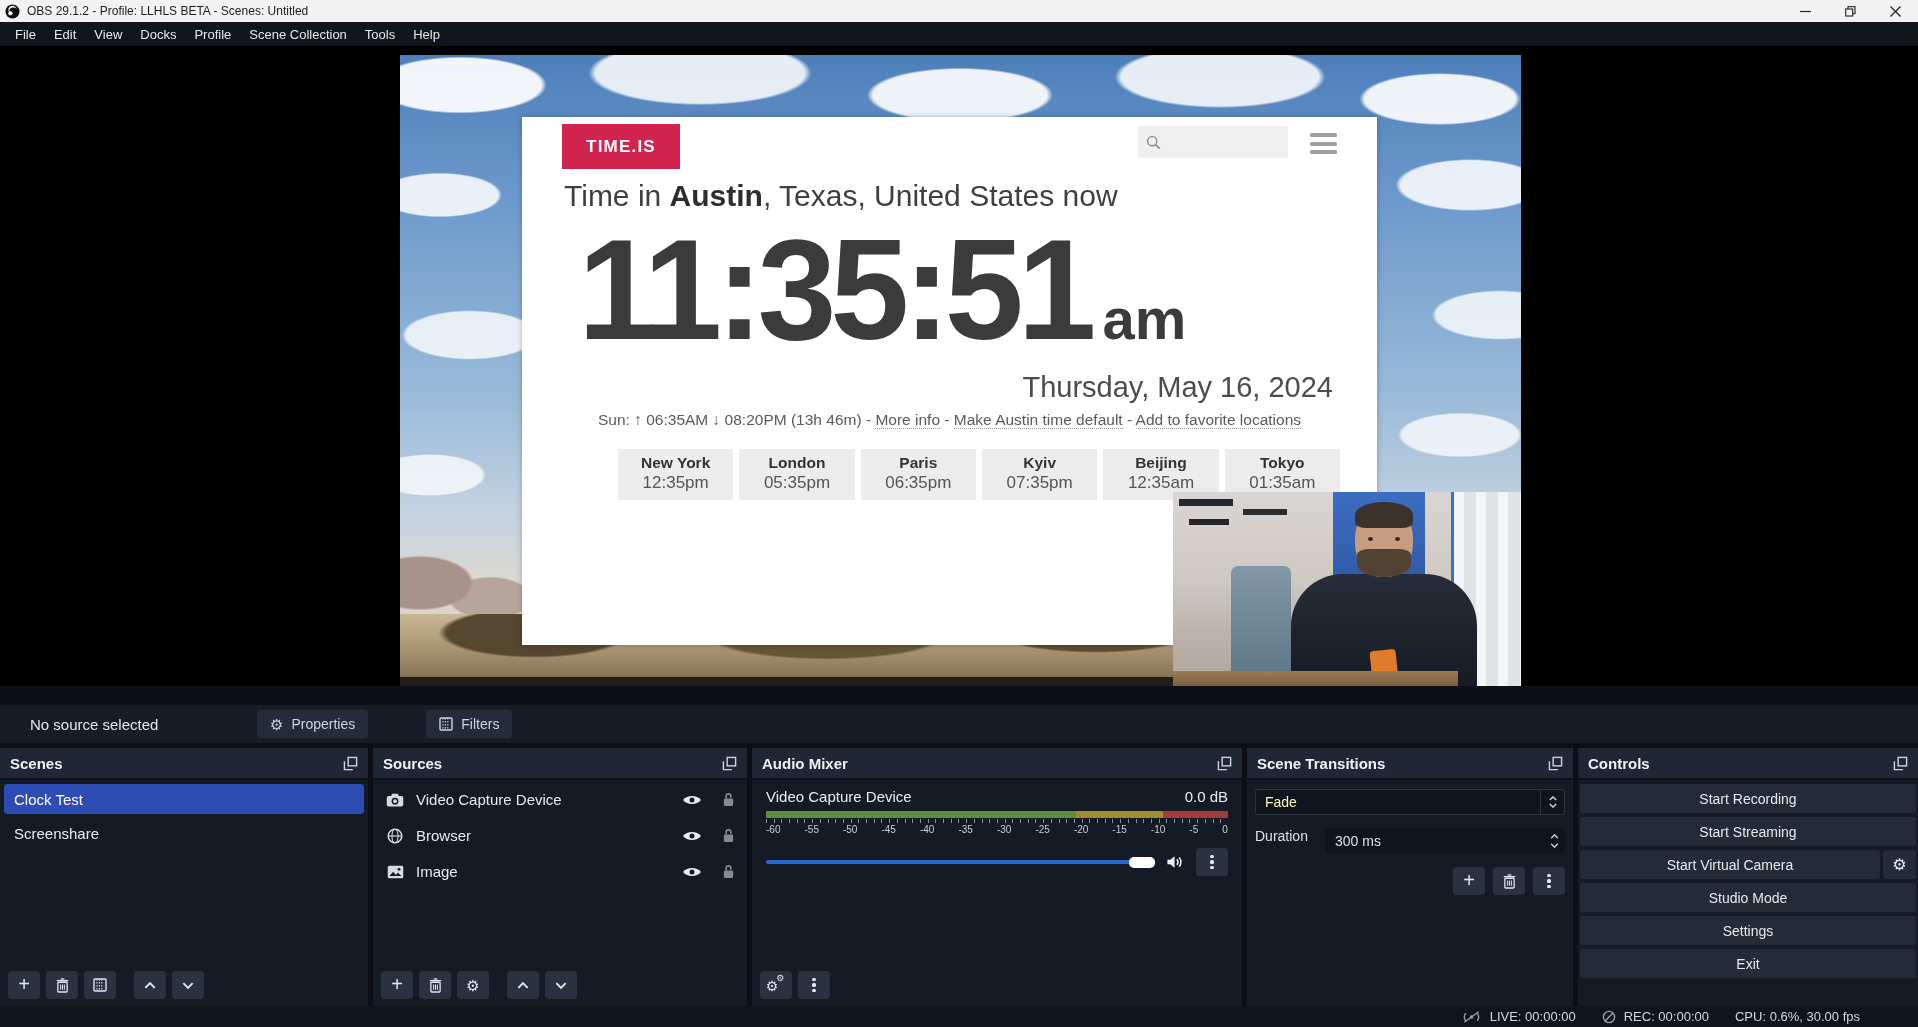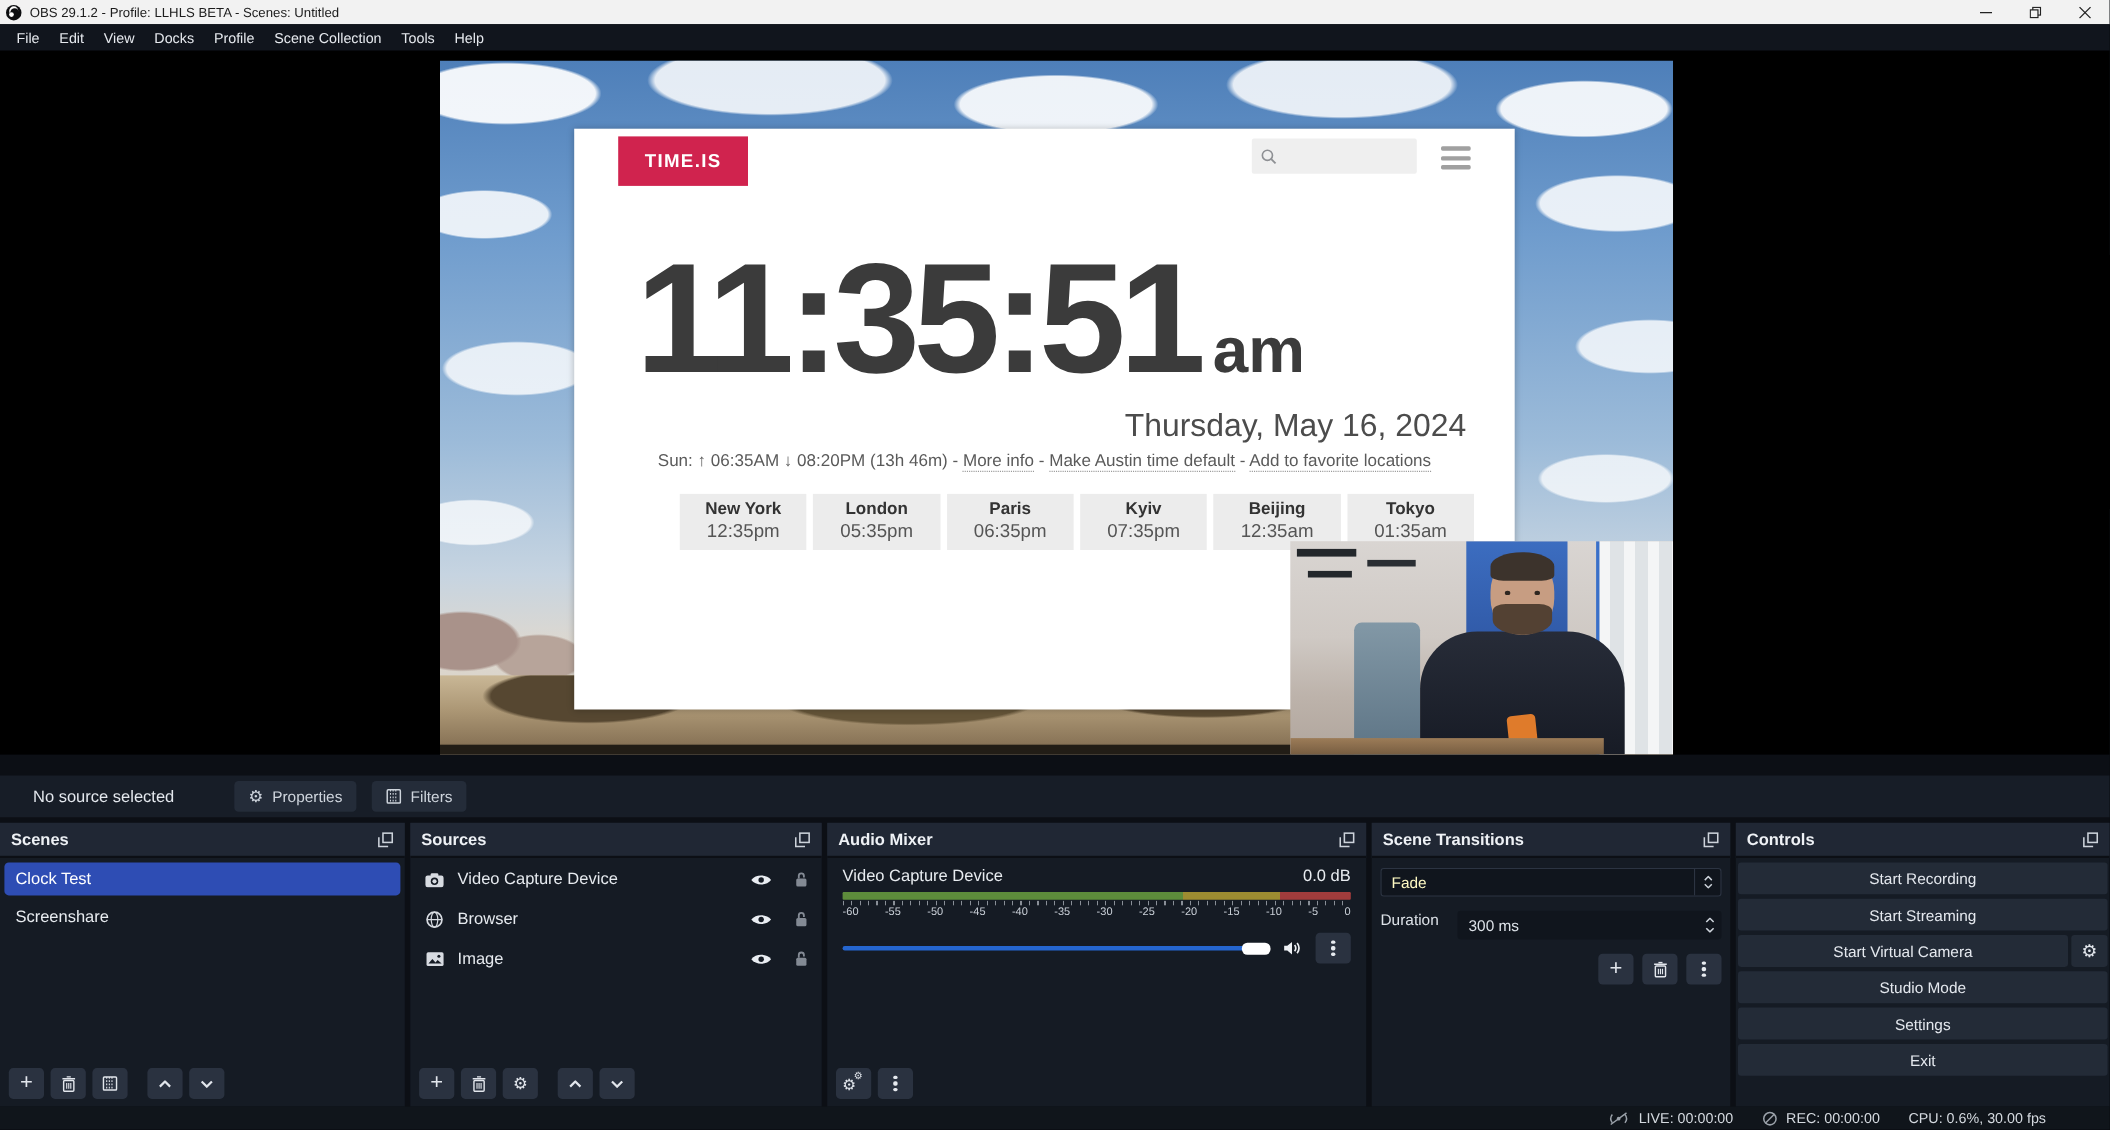--- a/index.html
+++ b/index.html
@@ -79,21 +79,21 @@
     background: linear-gradient(#23272b,#23272b) 0 4px/54px 7px no-repeat, linear-gradient(#2a2e33,#2a2e33) 64px 14px/44px 6px no-repeat, linear-gradient(#23272b,#23272b) 10px 24px/40px 6px no-repeat; }
   .wc-body { position:absolute; left:118px; top:82px; width:186px; height:112px; background:linear-gradient(180deg,#272c38,#171b25); border-radius:52px 52px 0 0; }
   .wc-head { position:absolute; left:182px; top:13px; width:58px; height:72px; background:#c79d82; border-radius:46%; }
   .wc-hair { position:absolute; left:0; top:-3px; width:100%; height:26px; background:#3c332c; border-radius:50% 50% 20% 20%; }
   .wc-beard { position:absolute; left:2px; bottom:0; width:54px; height:28px; background:#534133; border-radius:22% 22% 48% 48%; }
   .wc-eye { position:absolute; top:32px; width:5px; height:4px; background:#2e2620; border-radius:50%; }
   .wc-patch { position:absolute; left:198px; top:158px; width:26px; height:32px; background:#df7b2b; border-radius:4px; transform:rotate(-6deg); }
   .wc-desk { position:absolute; left:0; bottom:0; width:285px; height:15px; background:linear-gradient(180deg,#9c7c58,#775d41); }
 
   
-  .selbar { position:absolute; top:705px; left:0; right:0; height:38px; background:#171d27; display:flex; align-items:center; }
+  .selbar { position:absolute; top:705px; left:0; right:0; height:38px; background:#171d27; display:flex; align-items:center;gap:44px; }
   .sel-label { margin-left:30px; width:183px; font-size:15px; color:#e4e8ee; }
   .sel-btn { height:28px; padding:0 13px; margin-right:14px; background:#242c39; border-radius:4px; display:flex; align-items:center; gap:8px; font-size:14px; color:#ced4dc; }
 
   
   .docks { position:absolute; top:748px; left:0; height:258px; display:flex; gap:5px; }
   .panel { background:#151b24; display:flex; flex-direction:column; }
   .p-scenes { width:368px; } .p-sources { width:374px; } .p-mixer { width:490px; } .p-trans { width:326px; } .p-ctrl { width:340px; }
   .panel-h { height:32px; background:#202734; display:flex; align-items:center; justify-content:space-between; padding:0 10px; border-bottom:2px solid #0c0f15; }
   .panel-h .t { font-size:15px; font-weight:bold; color:#eef1f5; }
   .pop { color:#cdd3db; display:flex; }
@@ -217,20 +217,21 @@
                 <line x1="9.7" y1="9.7" x2="13.6" y2="13.6" stroke="#8e9094" stroke-width="1.7"></line>
               </svg>
           </span>
           <input style="">
         </div>
         <div class="ti-burger">
             <div></div>
             <div></div>
             <div></div>
           </div>
+        <div class="ti-heading"><span>Time in </span><b>Austin</b><span>, Texas, United States now</span></div>
         <div class="ti-time">
           <span class="ti-digits">11:35:51</span>
           <span class="ti-ampm">am</span>
         </div>
         <div class="ti-date">Thursday, May 16, 2024</div>
         <div class="ti-sun">
           <span>Sun: ↑ 06:35AM ↓ 08:20PM (13h 46m)</span><span> - </span><a>More info</a><span> - </span><a>Make Austin time default</a><span> - </span><a>Add to favorite locations</a>
         </div>
         <div class="ti-cities">
           <div class="ti-city">

